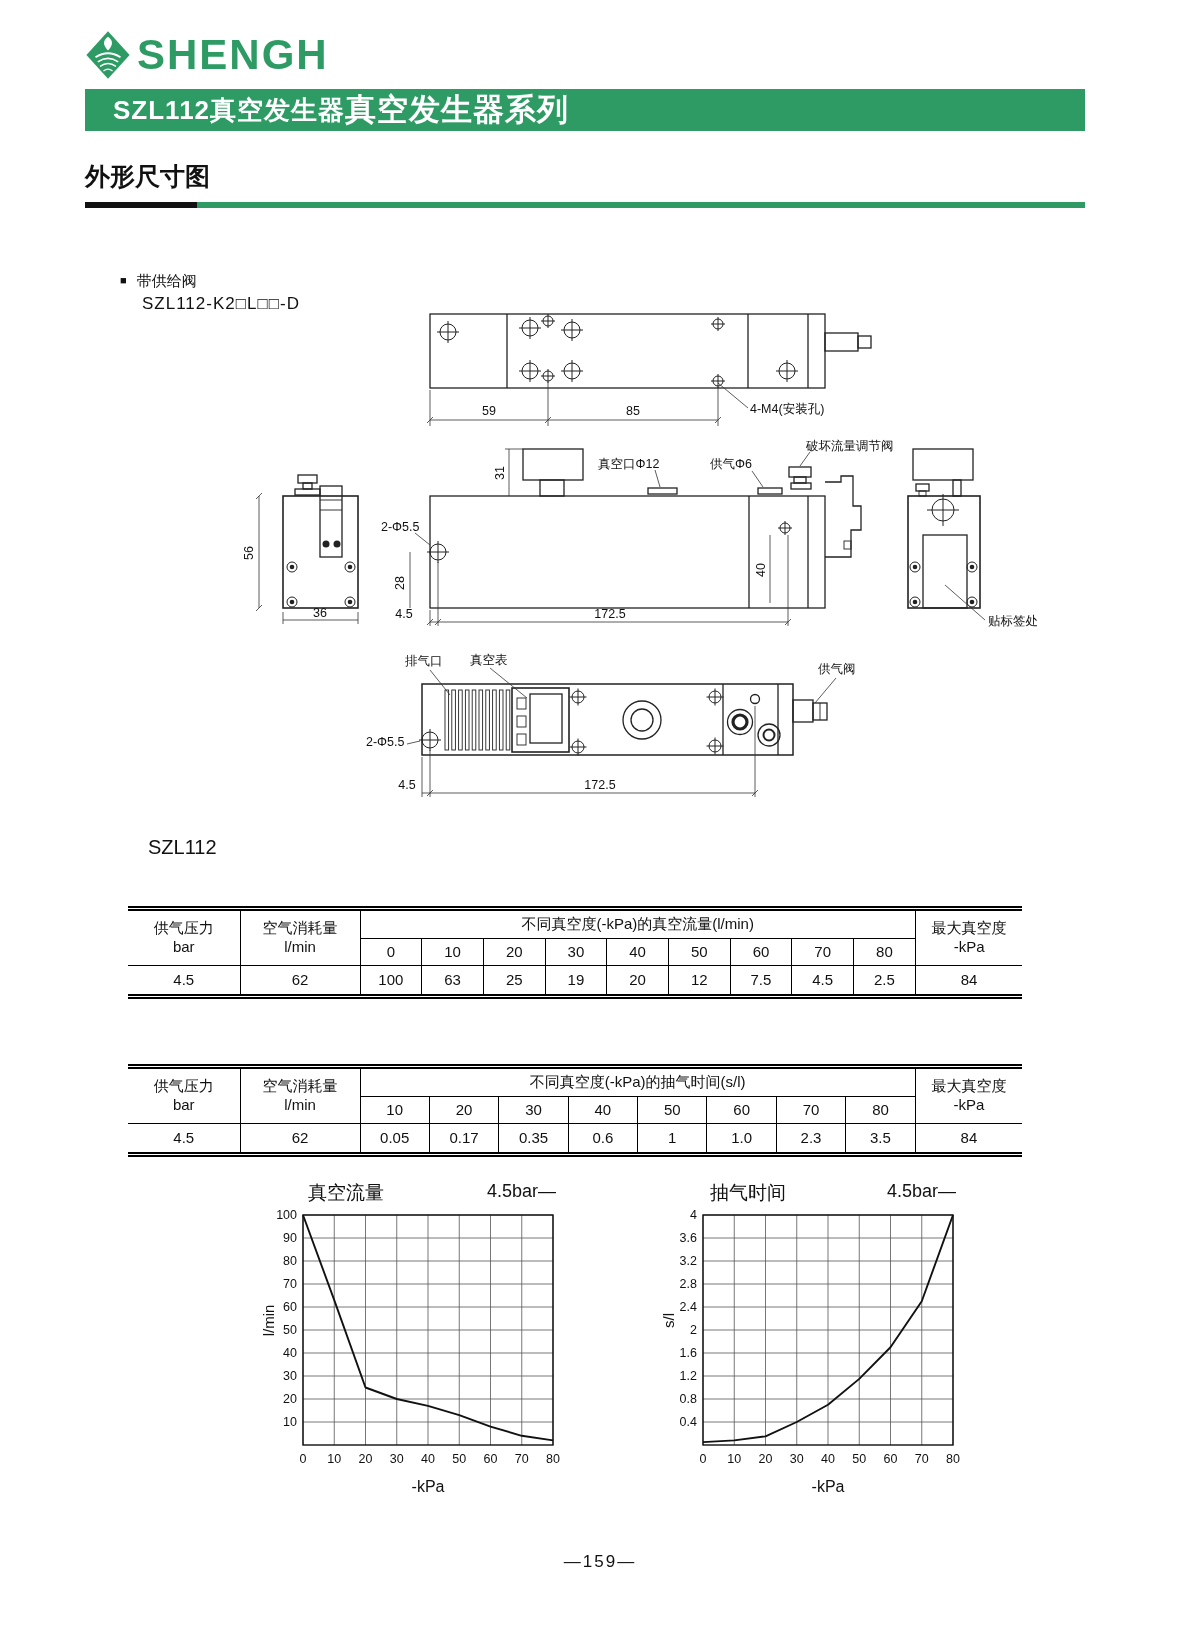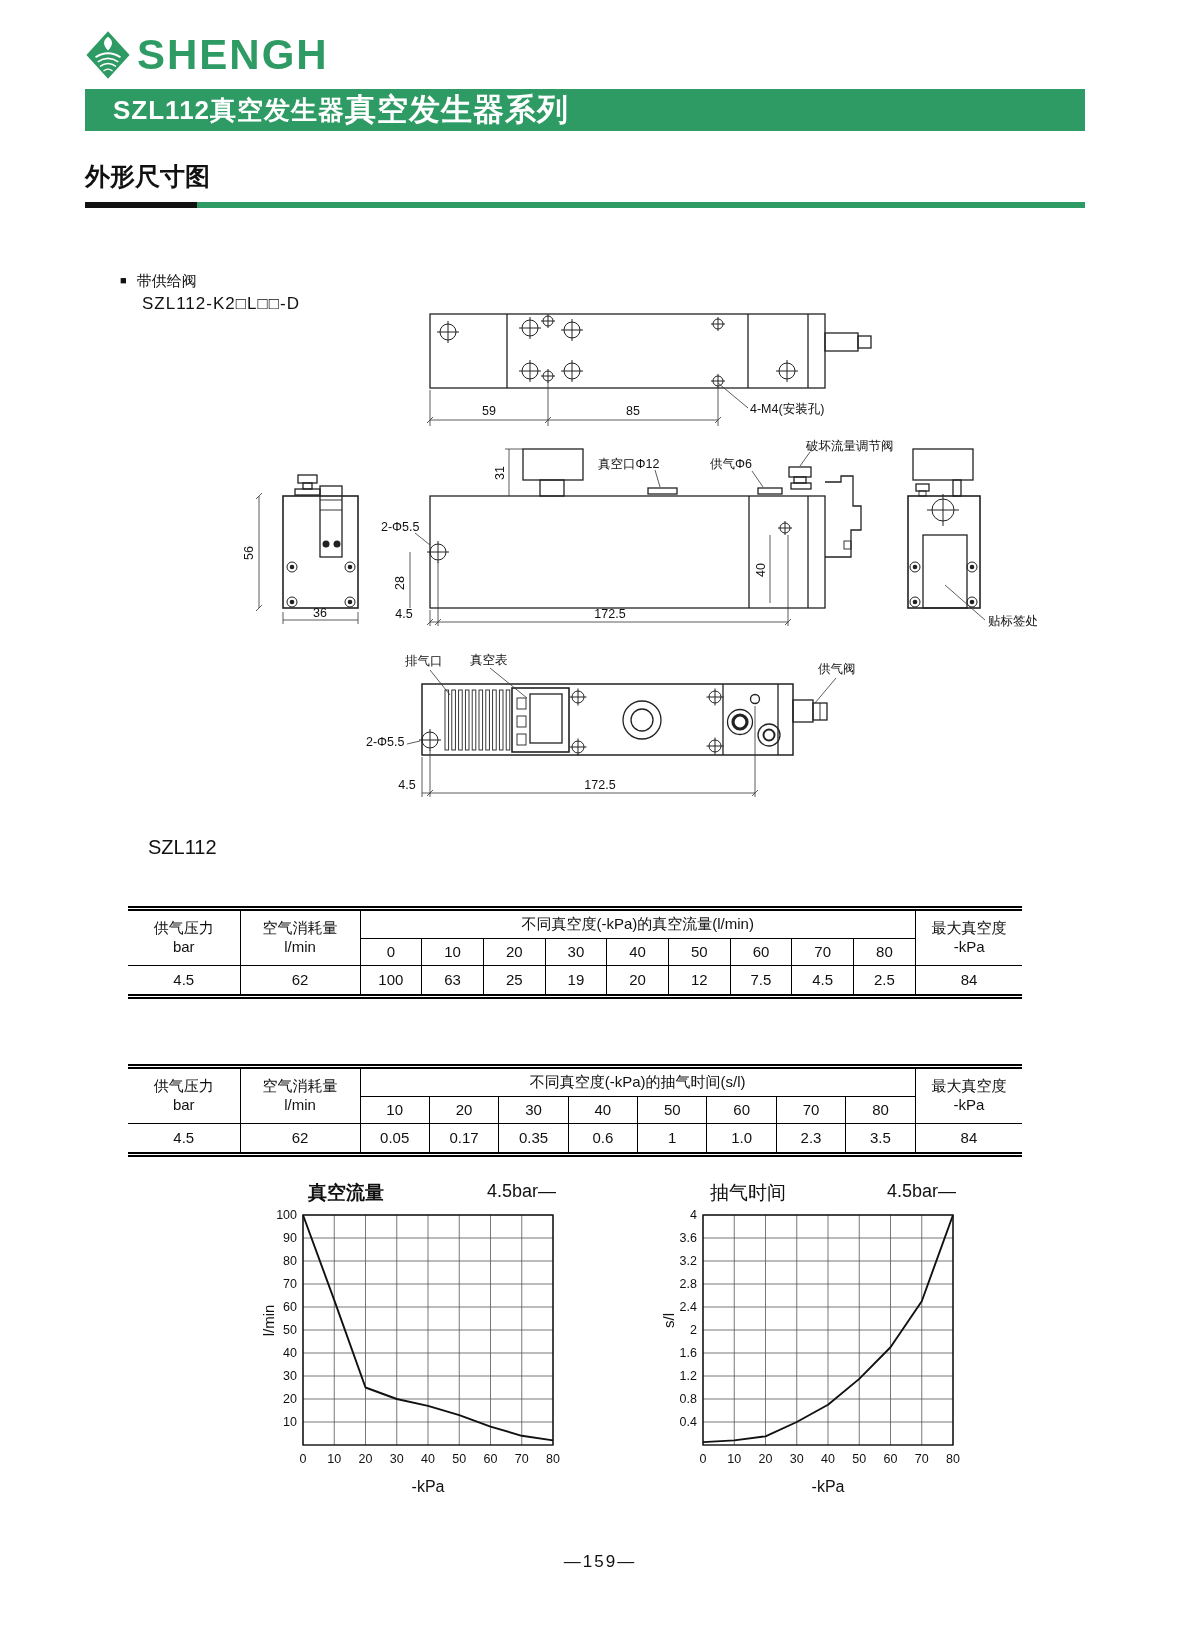--- a/index.html
+++ b/index.html
@@ -49,21 +49,21 @@
   .spec tr.r3 td{border-top:1px solid #000;}
 
   
   .chart-svg{position:absolute;width:304px;height:286px;}
   .c1{left:261px;top:1209px;} .c2{left:661px;top:1209px;}
   .grid{stroke:#555;stroke-width:0.8;fill:none;}
   .frame{fill:none;stroke:#111;stroke-width:1.4;}
   .series{fill:none;stroke:#111;stroke-width:1.9;stroke-linejoin:round;}
   .tick{font-size:12.5px;fill:#111;font-family:"Liberation Sans",sans-serif;}
   .chart-title{font-size:19px;}
-  .ct1{left:308px;top:1180px;font-weight:bold;} .ct2{left:710px;top:1180px;}
+  .ct1{left:308px;top:1180px;} .ct2{left:710px;top:1180px;}
   .legend{font-size:18px;width:110px;text-align:right;}
   .lg1{left:446px;top:1181px;} .lg2{left:846px;top:1181px;}
   .ylab{width:60px;text-align:center;font-size:15px;transform:rotate(-90deg);}
   .yl1{left:238px;top:1312px;} .yl2{left:638px;top:1312px;}
   .xlab{width:250px;text-align:center;font-size:16px;}
   .xl1{left:303px;top:1478px;} .xl2{left:703px;top:1478px;}
 
   .footer{left:0;top:1552px;width:1200px;text-align:center;font-size:17px;letter-spacing:2px;}
 </style>
 </head>

